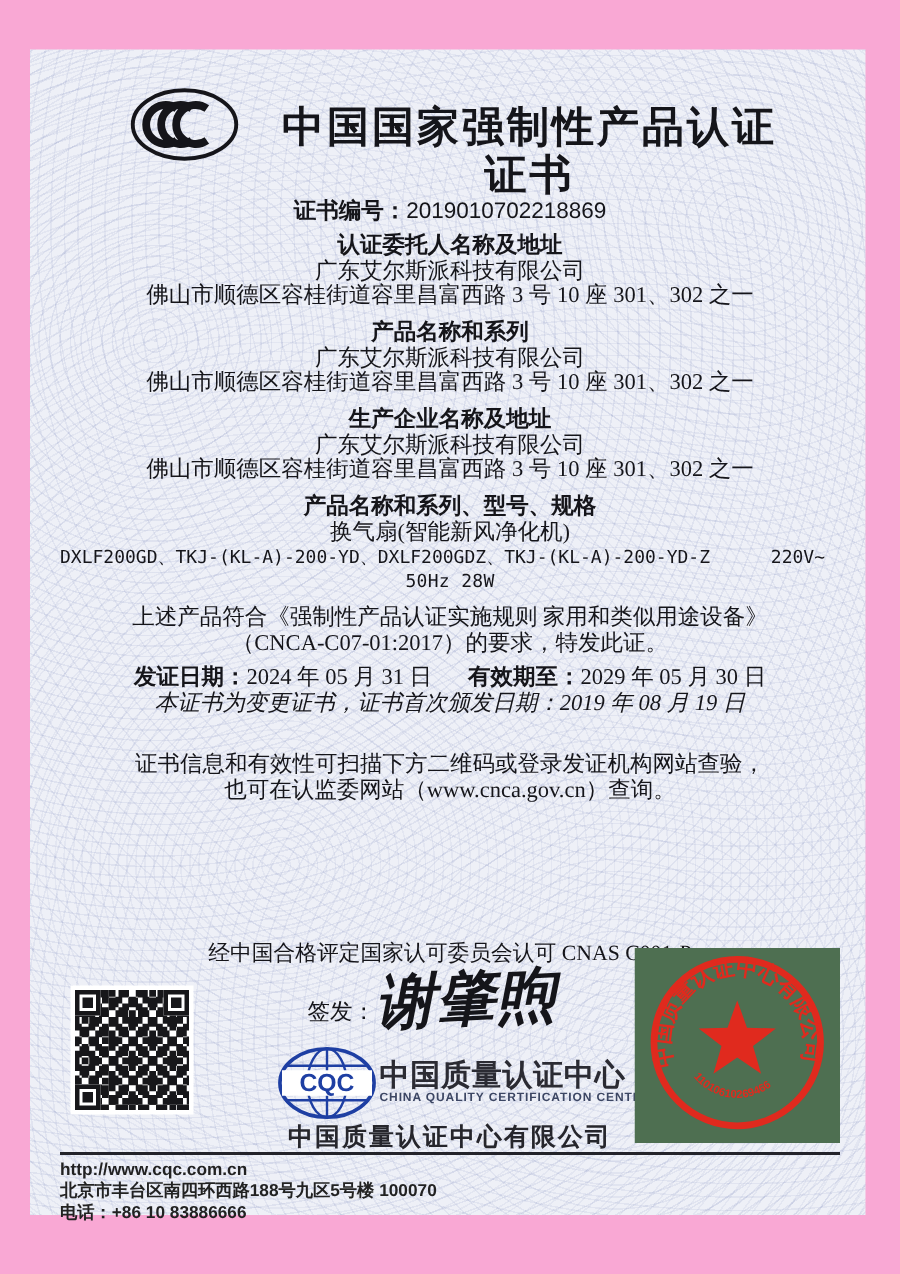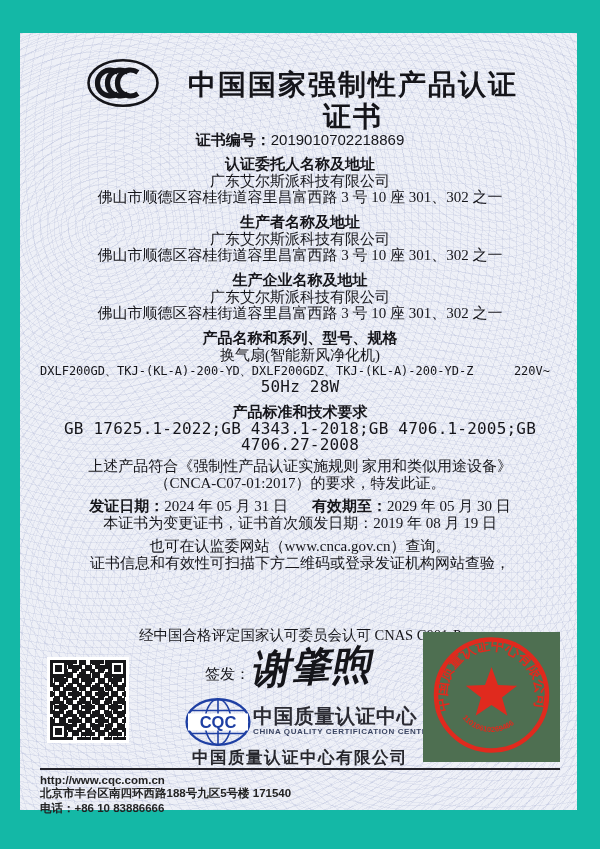--- a/index.html
+++ b/index.html
@@ -1,43 +1,43 @@
 <!DOCTYPE html>
 <html><head>
 <meta charset="utf-8">
 <style>
   html,body{margin:0;padding:0;background:#ffffff;}
-  .page{position:relative;width:600px;height:849px;background:#14b8a6;overflow:hidden;
+  .page{position:relative;width:600px;height:849px;background:#f9a8d4;overflow:hidden;
         font-family:"Liberation Serif", serif;color:#15151a;}
   
   .paper{position:absolute;left:20px;top:33px;width:557px;height:777px;background-color:#eef0f7;
     background-image:
       repeating-radial-gradient(circle at 15% 25%, rgba(130,142,190,.14) 0 1px, rgba(0,0,0,0) 1px 7px),
       repeating-radial-gradient(circle at 85% 15%, rgba(130,142,190,.12) 0 1px, rgba(0,0,0,0) 1px 9px),
       repeating-radial-gradient(circle at 70% 85%, rgba(130,142,190,.12) 0 1px, rgba(0,0,0,0) 1px 8px),
       repeating-radial-gradient(circle at 30% 70%, rgba(130,142,190,.10) 0 1px, rgba(0,0,0,0) 1px 6px);}
   .abs{position:absolute;}
   .ctr{text-align:center;}
   .title{left:180px;top:69px;width:346px;font-family:"Liberation Sans",sans-serif;
          font-weight:bold;font-size:28px;line-height:1.15;letter-spacing:2px;text-align:center;}
   .certno{left:40px;top:131px;width:520px;font-size:15px;}
   .certno .lab{font-weight:bold;}
   .certno .num{font-family:"Liberation Sans",sans-serif;font-size:15px;}
   .flow{left:40px;top:156px;width:520px;font-size:15px;line-height:16px;text-align:center;}
   .sec{margin-bottom:9px;}
   .sec-h{font-weight:bold;line-height:17px;}
   .models{position:relative;text-align:left;font-family:"DejaVu Sans Mono",monospace;font-size:12px;}
   .volt{position:absolute;right:10px;top:0;font-family:"DejaVu Sans Mono",monospace;font-size:12px;text-align:center;}
-  .monoline{font-family:"DejaVu Sans Mono",monospace;font-size:16px;letter-spacing:0.2px;}
+  .monoline{font-family:"DejaVu Sans Mono",monospace;font-size:12px;letter-spacing:0.2px;}
   .blk-standards{margin-bottom:5px;}
   .blk-comp{margin-bottom:6px;line-height:17px;}
   .blk-dates{line-height:17px;}
   .blk-dates .lab{font-weight:bold;}
   .gap-left{margin-left:24px;}
-  .blk-change{margin-bottom:6px;line-height:17px;}
+  .blk-change{margin-bottom:24px;line-height:17px;font-style:italic;}
   .blk-verify{line-height:17px;}
   .cnas{left:40px;top:626px;width:520px;font-size:14.5px;text-align:center;}
   .signlab{left:205px;top:665px;font-size:15px;font-weight:normal;}
   .signature{left:250px;top:644px;width:130px;font-size:40px;line-height:1.1;
              font-style:italic;font-weight:bold;transform:rotate(-3deg);
              font-family:"DejaVu Serif",serif;}
   
   .qr{left:47px;top:657px;width:82px;height:86px;background:#ffffff;padding:3px;box-sizing:border-box;}
   .qr-pat{width:100%;height:100%;position:relative;
     background:
@@ -79,58 +79,54 @@
     <span class="lab">证书编号：</span><span class="num">2019010702218869</span>
   </div>
 
   <div class="abs flow">
     <div class="sec">
       <div class="sec-h">认证委托人名称及地址</div>
       <div>广东艾尔斯派科技有限公司</div>
       <div>佛山市顺德区容桂街道容里昌富西路 3 号 10 座 301、302 之一</div>
     </div>
     <div class="sec">
-      <div class="sec-h">生产者名称及地址</div>
+      <div class="sec-h">产品名称和系列</div>
       <div>广东艾尔斯派科技有限公司</div>
       <div>佛山市顺德区容桂街道容里昌富西路 3 号 10 座 301、302 之一</div>
     </div>
     <div class="sec">
       <div class="sec-h">生产企业名称及地址</div>
       <div>广东艾尔斯派科技有限公司</div>
       <div>佛山市顺德区容桂街道容里昌富西路 3 号 10 座 301、302 之一</div>
     </div>
 
     <div class="sec">
       <div class="sec-h">产品名称和系列、型号、规格</div>
       <div>换气扇(智能新风净化机)</div>
       <div class="models">
         <span>DXLF200GD、TKJ-(KL-A)-200-YD、DXLF200GDZ、TKJ-(KL-A)-200-YD-Z</span>
         <span class="volt">220V~</span>
       </div>
       <div class="monoline">50Hz 28W</div>
     </div>
 
-    <div class="blk-standards">
-      <div class="sec-h">产品标准和技术要求</div>
-      <div class="monoline">GB 17625.1-2022;GB 4343.1-2018;GB 4706.1-2005;GB 4706.27-2008</div>
-    </div>
 
     <div class="blk-comp">
       <div>上述产品符合《强制性产品认证实施规则 家用和类似用途设备》</div>
       <div>（CNCA-C07-01:2017）的要求，特发此证。</div>
     </div>
 
     <div class="blk-dates">
       <span class="lab">发证日期：</span><span>2024 年 05 月 31 日</span><span class="lab gap-left">有效期至：</span><span>2029 年 05 月 30 日</span>
     </div>
     <div class="blk-change">本证书为变更证书，证书首次颁发日期：2019 年 08 月 19 日</div>
 
     <div class="blk-verify">
+      <div>证书信息和有效性可扫描下方二维码或登录发证机构网站查验，</div>
       <div>也可在认监委网站（www.cnca.gov.cn）查询。</div>
-      <div>证书信息和有效性可扫描下方二维码或登录发证机构网站查验，</div>
     </div>
   </div>
 
   <div class="abs cnas">经中国合格评定国家认可委员会认可 CNAS C001-P</div>
 
   <div class="abs signlab">签发：</div>
   <div class="abs signature">谢肇煦</div>
 
   <div class="abs qr">
     <div class="qr-pat">
@@ -166,16 +162,16 @@
     </text>
     <text font-size="7.5" font-weight="bold" fill="#e02a1e">
       <textPath href="#sealBotArc" startOffset="2" textLength="58" lengthAdjust="spacingAndGlyphs">11010610269466</textPath>
     </text>
   </svg>
 
   <div class="abs rule"></div>
 
   <div class="abs footer">
     <span>http://www.cqc.com.cn</span>
-    <span>北京市丰台区南四环西路188号九区5号楼 171540</span>
+    <span>北京市丰台区南四环西路188号九区5号楼 100070</span>
     <span><span>电话：</span><span>+86 10 83886666</span></span>
   </div>
 </div>
 
 </body></html>

